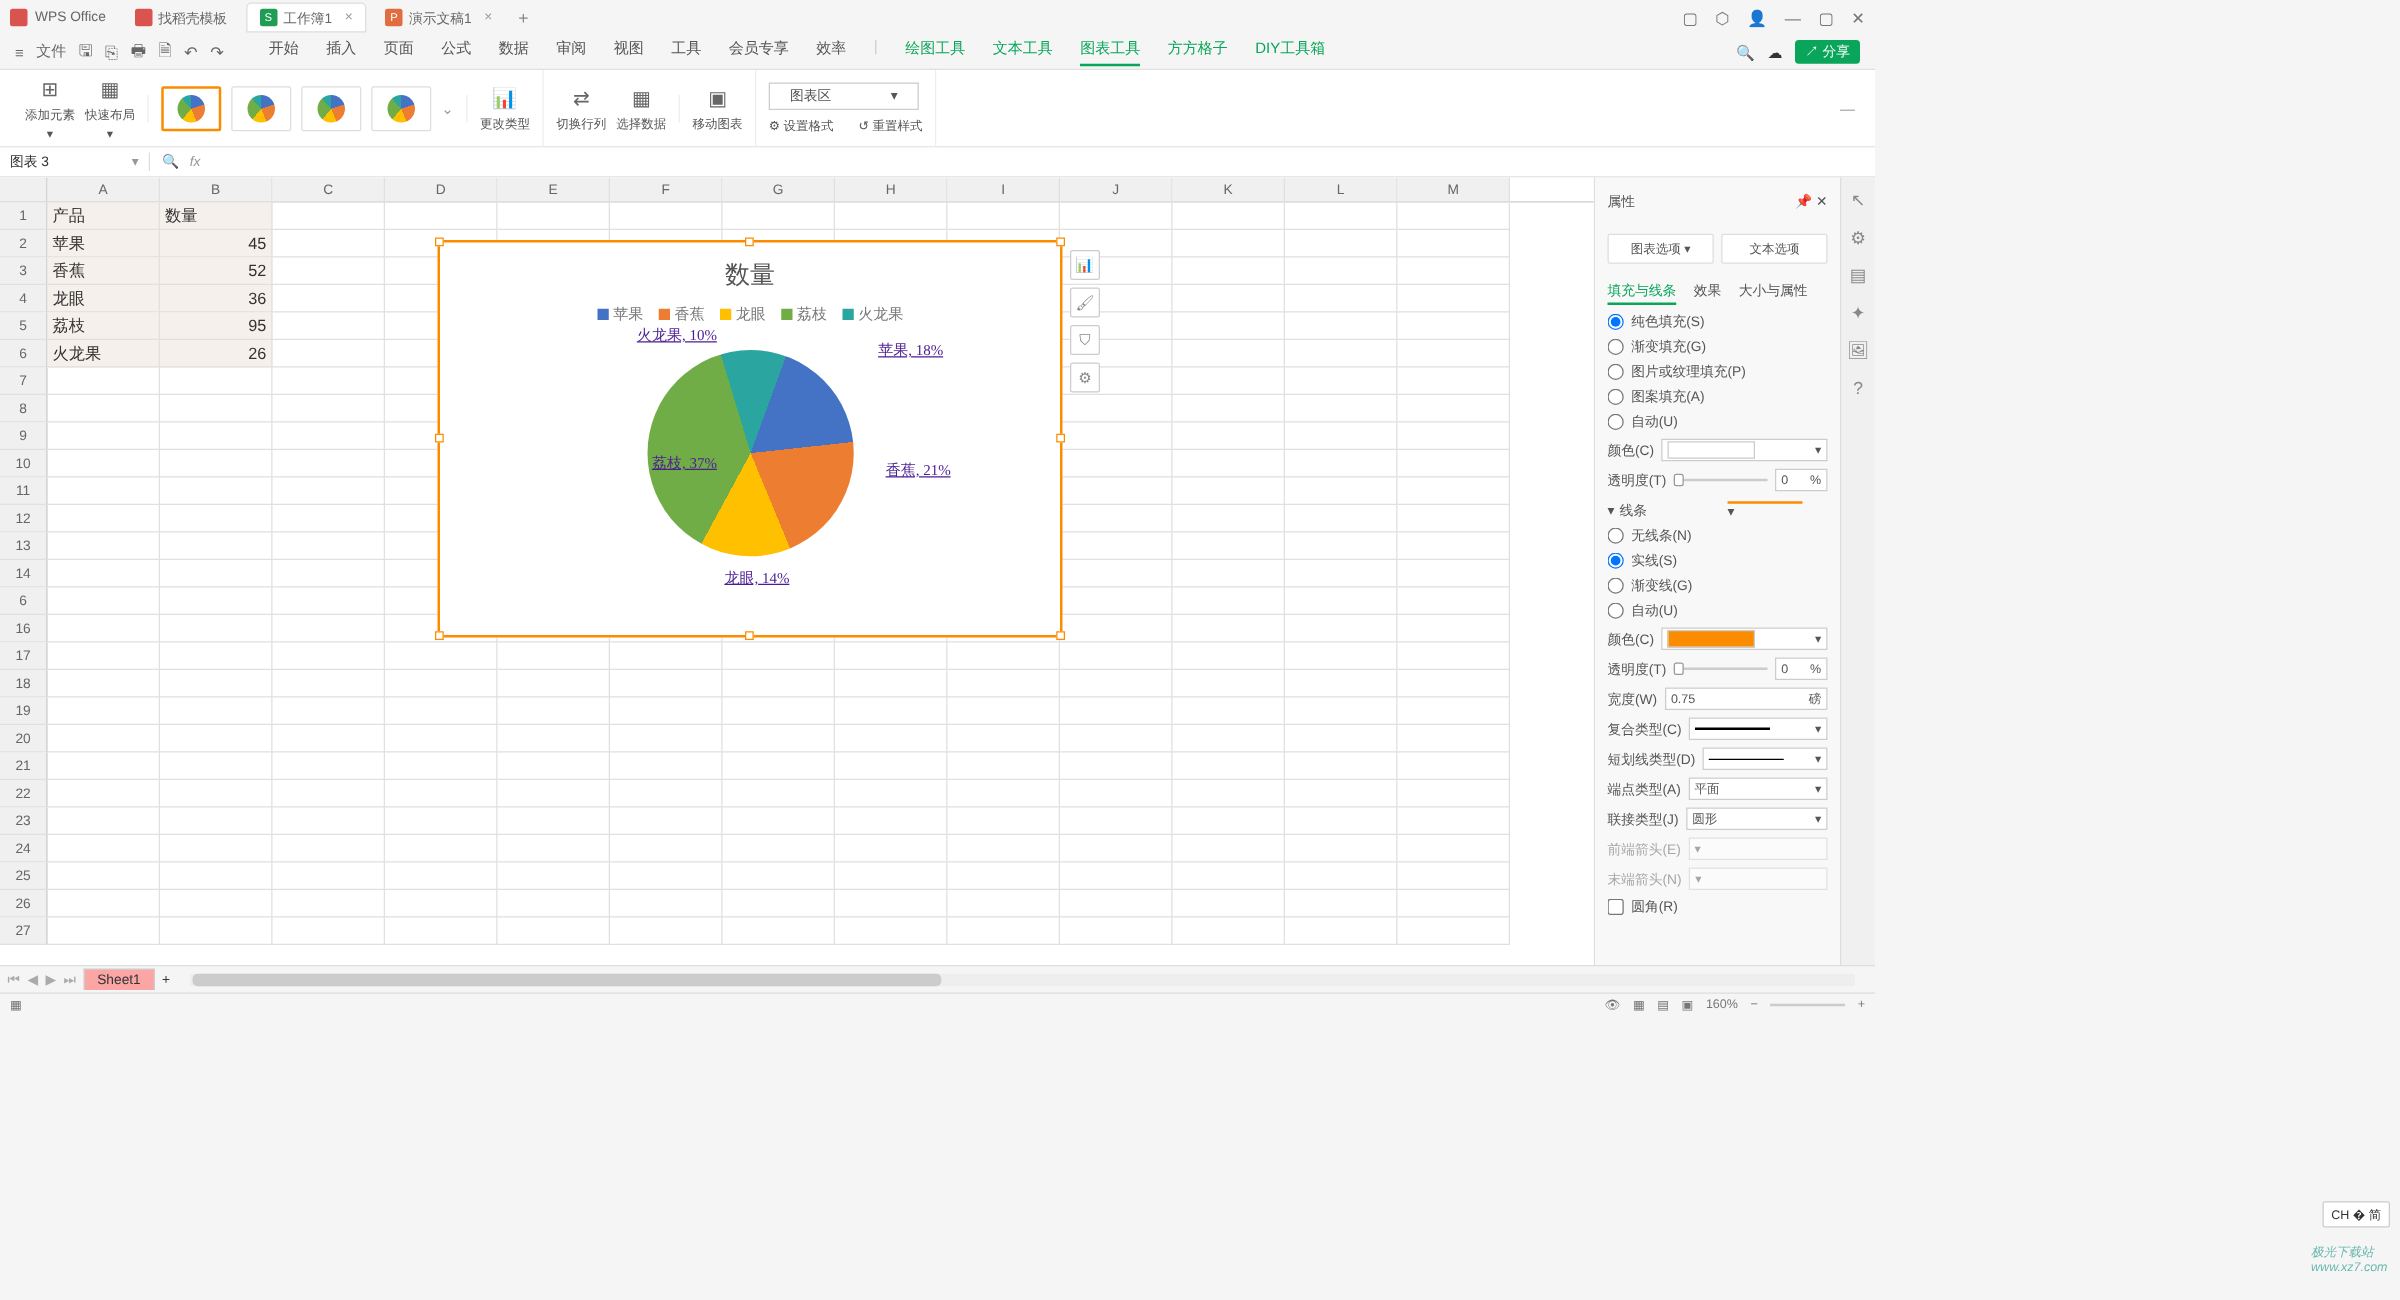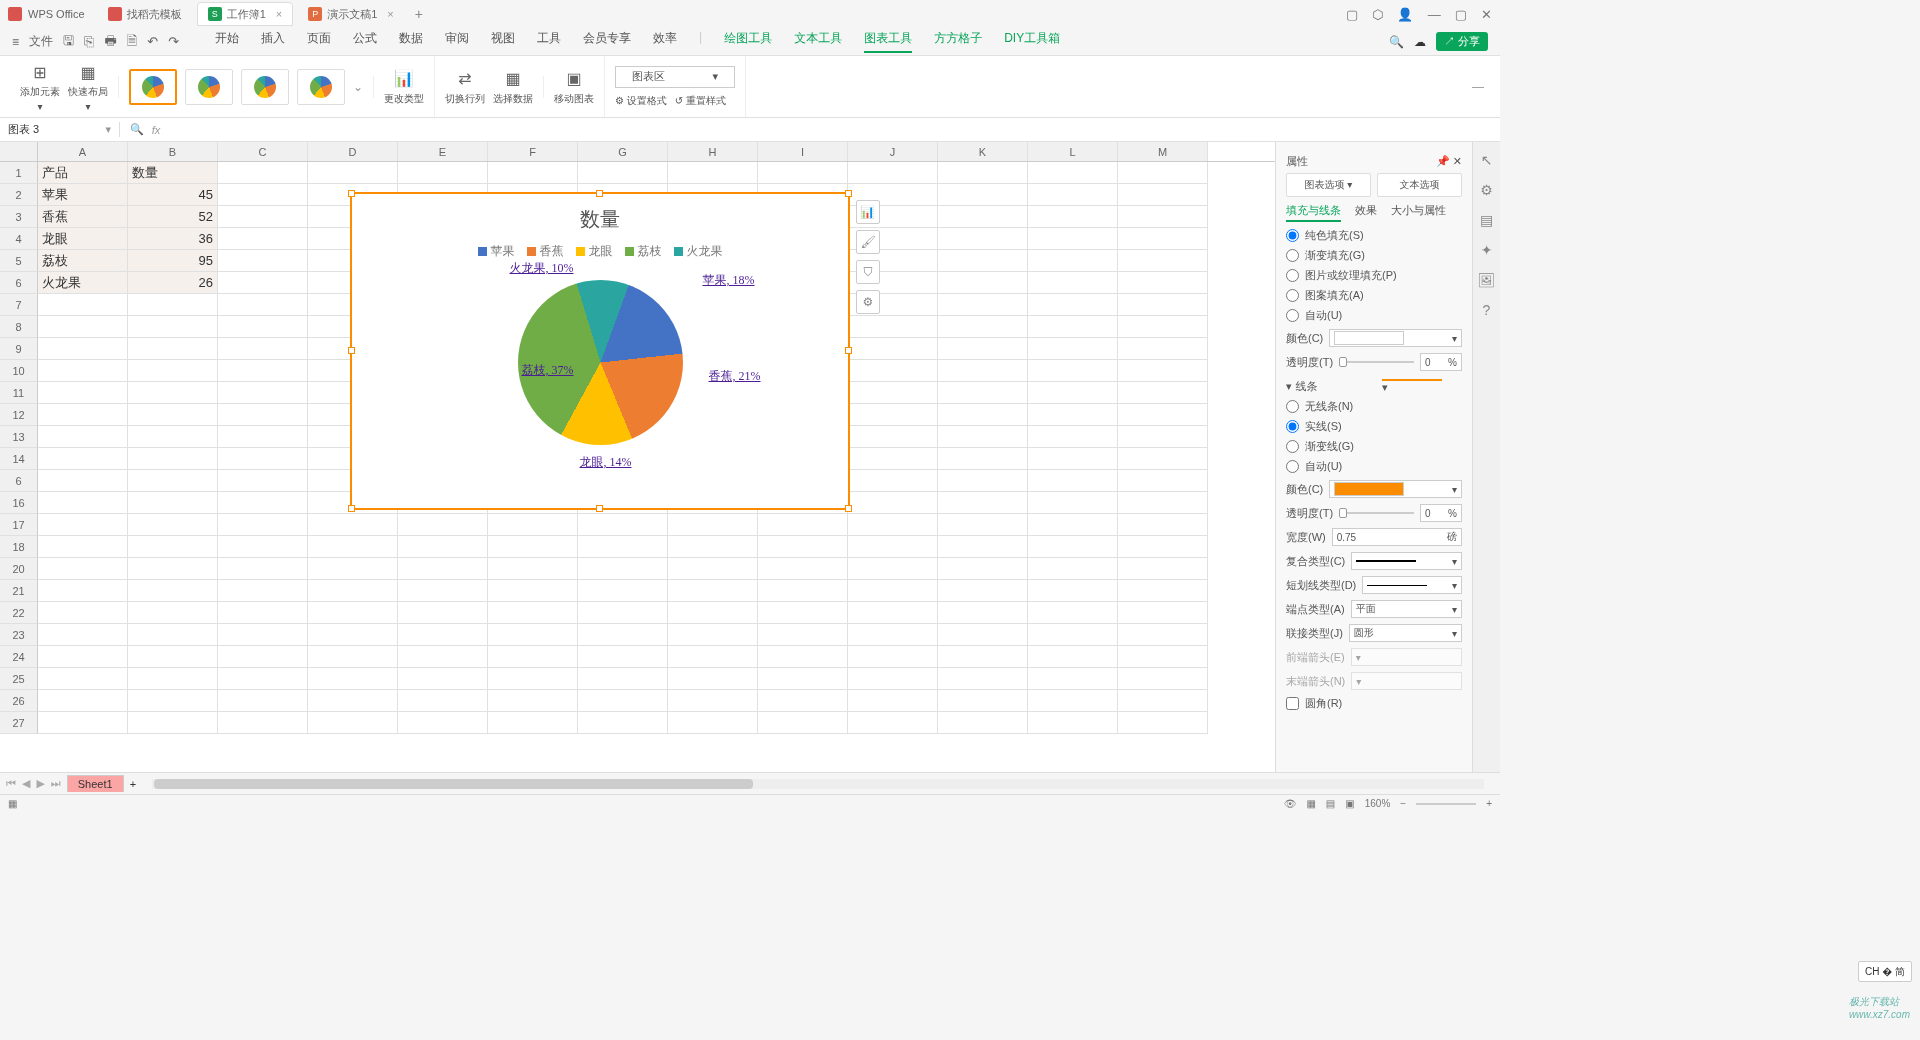--- a/index.html
+++ b/index.html
@@ -30,21 +30,21 @@
 
 .ribbon { height: 62px; background: #fff; border-bottom: 1px solid #e0e0e0; display: flex; align-items: center; padding: 0 10px; }
 .rgroup { display: flex; flex-direction: column; align-items: center; padding: 0 10px; height: 100%; justify-content: center; border-right: 1px solid #eee; gap: 2px; }
 .rgroup.row { flex-direction: row; gap: 8px; }
 .rbtn { display: flex; flex-direction: column; align-items: center; font-size: 10px; color: #555; gap: 2px; }
 .rbtn .ic { width: 22px; height: 22px; display: flex; align-items: center; justify-content: center; color: #666; font-size: 16px; }
 .style-thumb { width: 48px; height: 36px; border: 1px solid #ddd; border-radius: 2px; display: flex; align-items: center; justify-content: center; }
 .style-thumb.sel { border: 2px solid #fb8c00; }
 .pie-ic { width: 22px; height: 22px; border-radius: 50%; background: conic-gradient(#4472c4 0 20%, #ed7d31 20% 44%, #ffc000 44% 61%, #70ad47 61% 88%, #2aa5a0 88% 100%); }
 .chart-area-sel { width: 120px; height: 22px; border: 1px solid #ccc; padding: 2px 16px; font-size: 11px; color: #555; display: flex; align-items: center; justify-content: space-between; }
-.small-row { display: flex; gap: 8px; font-size: 10px; color: #555; align-items: center; }
+.small-row { display: flex; gap: 20px; font-size: 10px; color: #555; align-items: center; }
 
 
 .formulabar { height: 24px; background: #fff; border-bottom: 1px solid #e0e0e0; display: flex; align-items: center; }
 .namebox { width: 120px; border-right: 1px solid #ddd; padding: 0 8px; font-size: 11px; display: flex; align-items: center; justify-content: space-between; }
 .fxarea { padding: 0 10px; color: #999; font-size: 11px; display: flex; gap: 8px; align-items: center; }
 
 
 .main { display: flex; height: calc(100% - 28px - 28px - 62px - 24px - 22px - 18px); }
 
 
@@ -73,21 +73,21 @@
 .piewrap { position: relative; width: 165px; height: 165px; margin: 20px auto 0; }
 .pie { width: 100%; height: 100%; border-radius: 50%; }
 .lbl { position: absolute; font-size: 12px; color: #4c1d95; white-space: nowrap; font-family: SimSun, serif; text-decoration: underline; }
 .side-icons { position: absolute; right: -32px; top: 6px; display: flex; flex-direction: column; gap: 6px; }
 .side-icons div { width: 24px; height: 24px; border: 1px solid #ccc; background: #fff; border-radius: 2px; display: flex; align-items: center; justify-content: center; color: #888; font-size: 12px; }
 
 
 .panel { width: 225px; background: #f8f8f8; border-left: 1px solid #ddd; display: flex; }
 .panel-body { flex: 1; overflow-y: auto; padding: 8px 10px; font-size: 11px; color: #555; }
 .panel-hdr { display: flex; justify-content: space-between; align-items: center; padding: 4px 0; }
-.panel-tabs { display: flex; gap: 6px; margin: 0 0; }
+.panel-tabs { display: flex; gap: 6px; margin: 14px 0; }
 .ptab { flex: 1; text-align: center; padding: 4px; border: 1px solid #ddd; background: #fff; border-radius: 2px; font-size: 10px; }
 .ptab.active { background: #fff; }
 .subtabs { display: flex; gap: 14px; margin: 6px 0; font-size: 11px; }
 .subtabs .on { color: #09a55a; border-bottom: 2px solid #09a55a; padding-bottom: 2px; }
 .radio-row { display: flex; align-items: center; gap: 6px; margin: 5px 0; }
 .radio-row input { margin: 0; }
 .prop-row { display: flex; align-items: center; justify-content: space-between; margin: 6px 0; gap: 6px; }
 .prop-row .lab { flex: 0 0 auto; }
 .prop-row .ctrl { flex: 1; height: 18px; border: 1px solid #ccc; background: #fff; padding: 0 4px; display: flex; align-items: center; justify-content: space-between; font-size: 10px; }
 .color-swatch { width: 70px; height: 14px; border: 1px solid #ccc; }
@@ -547,20 +547,36 @@
           <div class="cell"></div>
           <div class="cell"></div>
           <div class="cell"></div>
           <div class="cell"></div>
           <div class="cell"></div>
           <div class="cell"></div>
           <div class="cell"></div>
           <div class="cell"></div>
         </div>
         <div class="row">
+          <div class="rowh">19</div>
+          <div class="cell"></div>
+          <div class="cell"></div>
+          <div class="cell"></div>
+          <div class="cell"></div>
+          <div class="cell"></div>
+          <div class="cell"></div>
+          <div class="cell"></div>
+          <div class="cell"></div>
+          <div class="cell"></div>
+          <div class="cell"></div>
+          <div class="cell"></div>
+          <div class="cell"></div>
+          <div class="cell"></div>
+        </div>
+        <div class="row">
           <div class="rowh">20</div>
           <div class="cell"></div>
           <div class="cell"></div>
           <div class="cell"></div>
           <div class="cell"></div>
           <div class="cell"></div>
           <div class="cell"></div>
           <div class="cell"></div>
           <div class="cell"></div>
           <div class="cell"></div>

